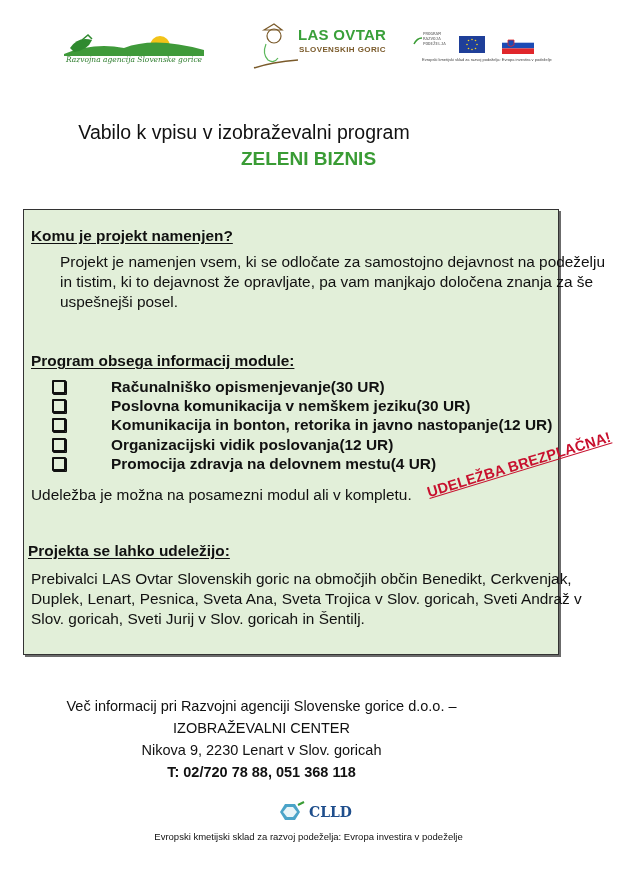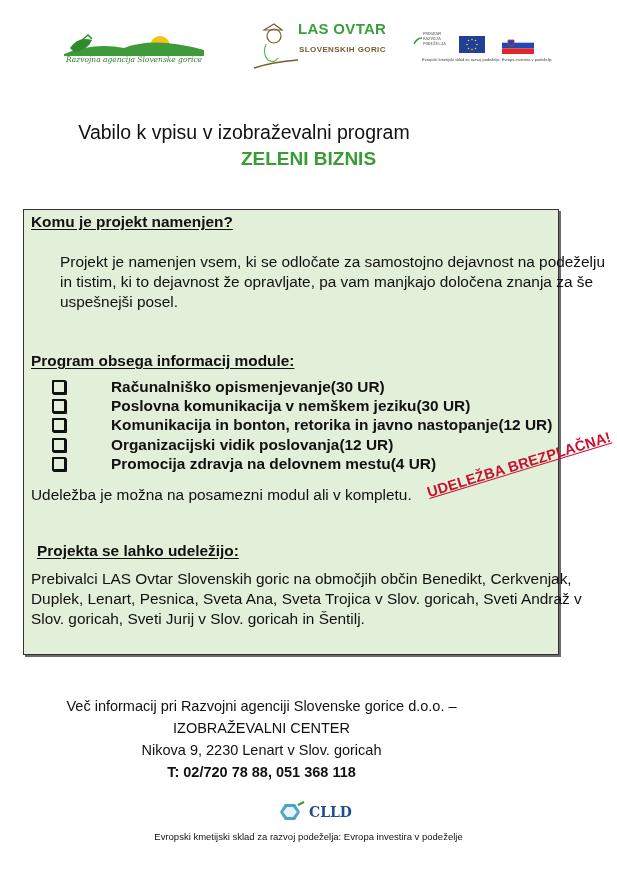--- a/index.html
+++ b/index.html
@@ -5,21 +5,21 @@
   html, body { margin: 0; padding: 0; background: #ffffff; }
   body { width: 617px; height: 872px; position: relative; overflow: hidden;
          font-family: "Liberation Sans", "DejaVu Sans", sans-serif; color: #000; }
   .abs { position: absolute; }
 
   
   .logo-rasg { left: 64px; top: 30px; width: 140px; height: 36px; }
   .logo-rasg-caption { left: 66px; top: 55px; width: 140px; font-family: "DejaVu Serif", serif;
                        font-style: italic; font-size: 7.5px; color: #2e7d2e; white-space: nowrap; }
   .logo-las { left: 252px; top: 20px; width: 130px; height: 52px; }
-  .las-title { left: 298px; top: 20px; font-size: 15px; font-weight: bold; color: #3aa03a;
+  .las-title { left: 298px; top: 26px; font-size: 15px; font-weight: bold; color: #3aa03a;
                letter-spacing: 0.3px; white-space: nowrap; }
   .las-sub { left: 299px; top: 45px; font-size: 8px; font-weight: bold; color: #7a5a2a;
              letter-spacing: 0.4px; white-space: nowrap; }
   .prp-logo { left: 413px; top: 32px; }
   .prp-text { left: 423px; top: 31px; font-size: 4.2px; line-height: 5px; color: #555;
               font-family: "DejaVu Sans Mono", monospace; white-space: pre; }
   .eu-flag { left: 459px; top: 36px; width: 26px; height: 17px; background: #1f3f99; }
   .si-flag { left: 502px; top: 37px; width: 32px; height: 17px; }
   .eu-caption { left: 422px; top: 57px; font-size: 4px; color: #444; white-space: nowrap; }
 
@@ -28,34 +28,34 @@
            font-family: "Liberation Sans", sans-serif; color: #111; }
   .subtitle { left: 0; width: 617px; text-align: center; top: 148px; font-size: 19px;
               font-weight: bold; color: #3a9c35; }
 
   
   .box { left: 23px; top: 209px; width: 534px; height: 444px; background: #e2efd9;
          border: 1.5px solid #333; box-shadow: 2px 2px 0 #6b6b6b; }
   .box-text { font-size: 15.4px; line-height: 20px; color: #111; }
   .h-under { font-weight: bold; text-decoration: underline; text-underline-offset: 2px; }
 
-  .s1-head { left: 31px; top: 212px; }
+  .s1-head { left: 31px; top: 226px; }
   .s1-body { left: 28px; top: 252px; width: 560px; margin-left: 32px; }
   .s2-head { left: 31px; top: 351px; }
   .modules { left: 50px; top: 377px; }
   .module { display: flex; height: 19.3px; align-items: center; }
   .chk { width: 10px; height: 10px; border: 2px solid #111; border-radius: 1px;
          box-shadow: 1px 1px 0 #111; margin-right: 45px; margin-left: 2px; }
   .m-text { font-weight: bold; white-space: nowrap; }
   .m-normal { font-weight: normal; }
   .s2-note { left: 31px; top: 485px; }
   .stamp { left: 430px; top: 484px; color: #c8102e; font-weight: bold; font-size: 14.5px;
            text-decoration: underline; transform: rotate(-17deg); transform-origin: left bottom;
            white-space: nowrap; letter-spacing: 0.2px; }
-  .s3-head { left: 37px; top: 541px; }
+  .s3-head { left: 28px; top: 541px; }
   .s3-body { left: 31px; top: 569px; width: 560px; }
 
   
   .contact { left: 0; width: 523px; text-align: center; top: 695px; font-size: 14.5px;
              line-height: 22px; color: #111; }
   .contact .bold { font-weight: bold; }
   .clld-logo { left: 276px; top: 801px; width: 70px; height: 22px; }
   .clld-text { left: 309px; top: 804px; font-family: "DejaVu Serif", serif; font-weight: bold;
                font-size: 14px; color: #1f4e8c; }
   .footer-caption { left: 0; width: 617px; text-align: center; top: 831px; font-size: 9.5px;

